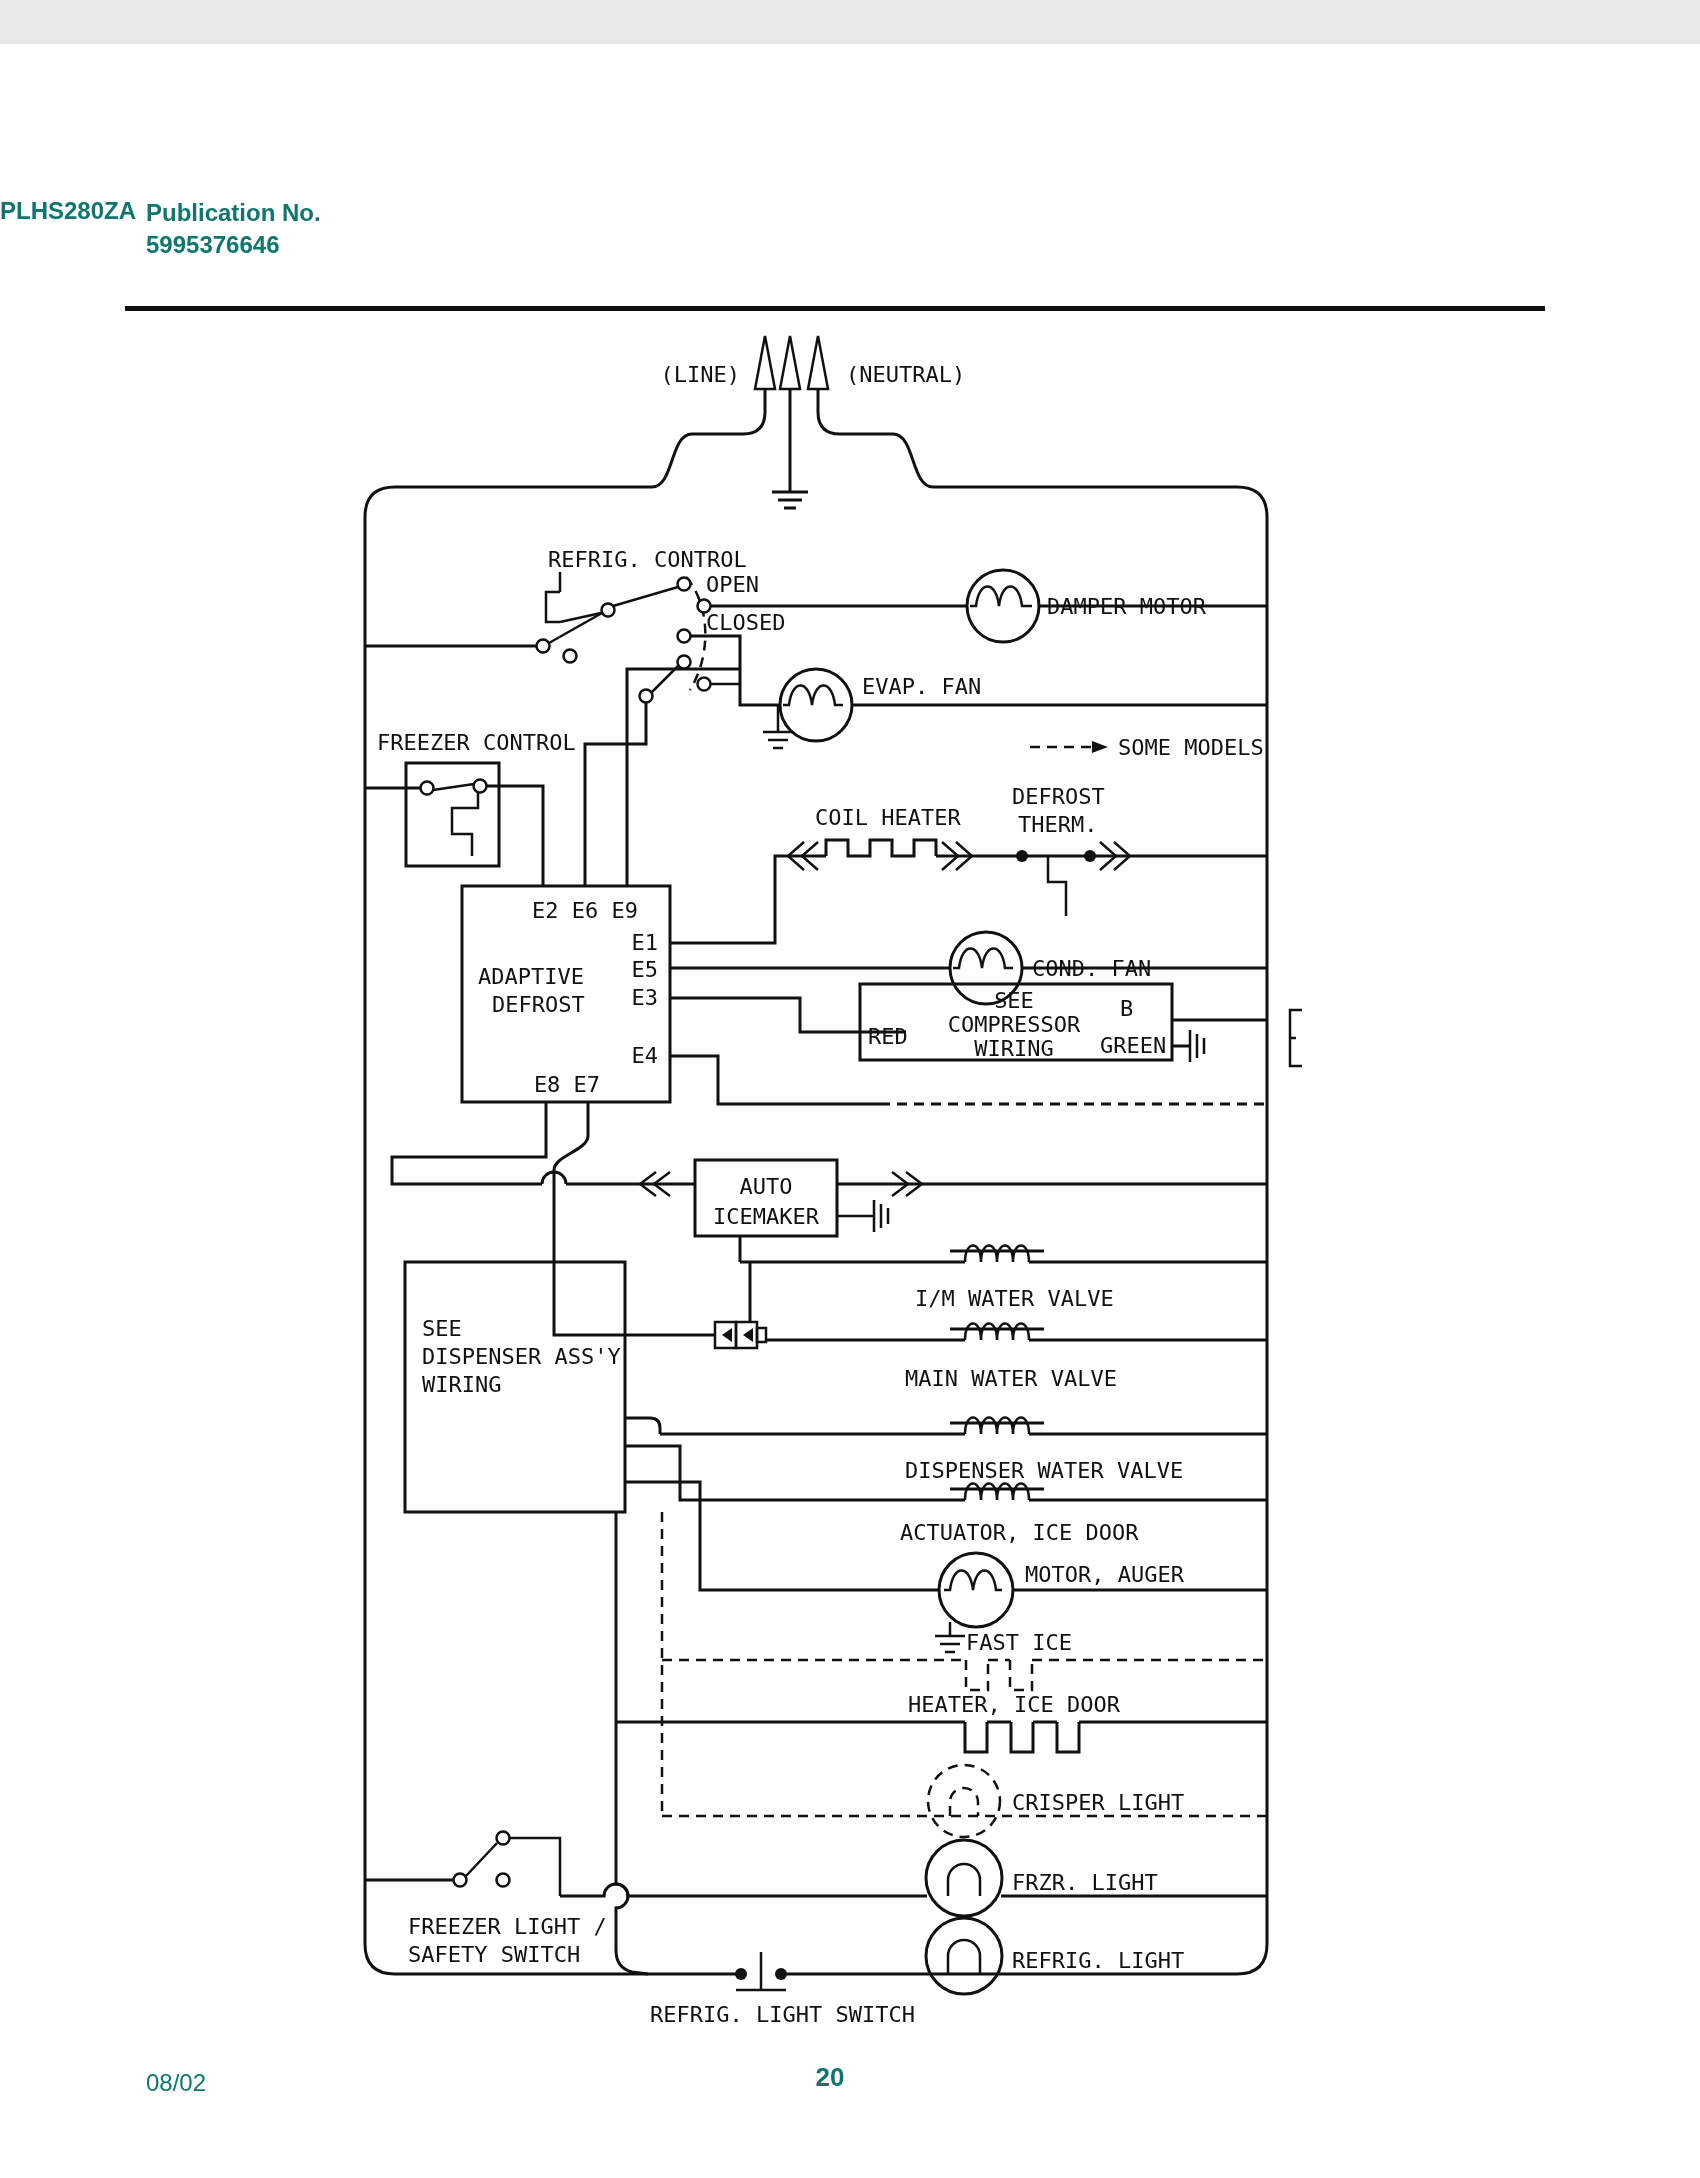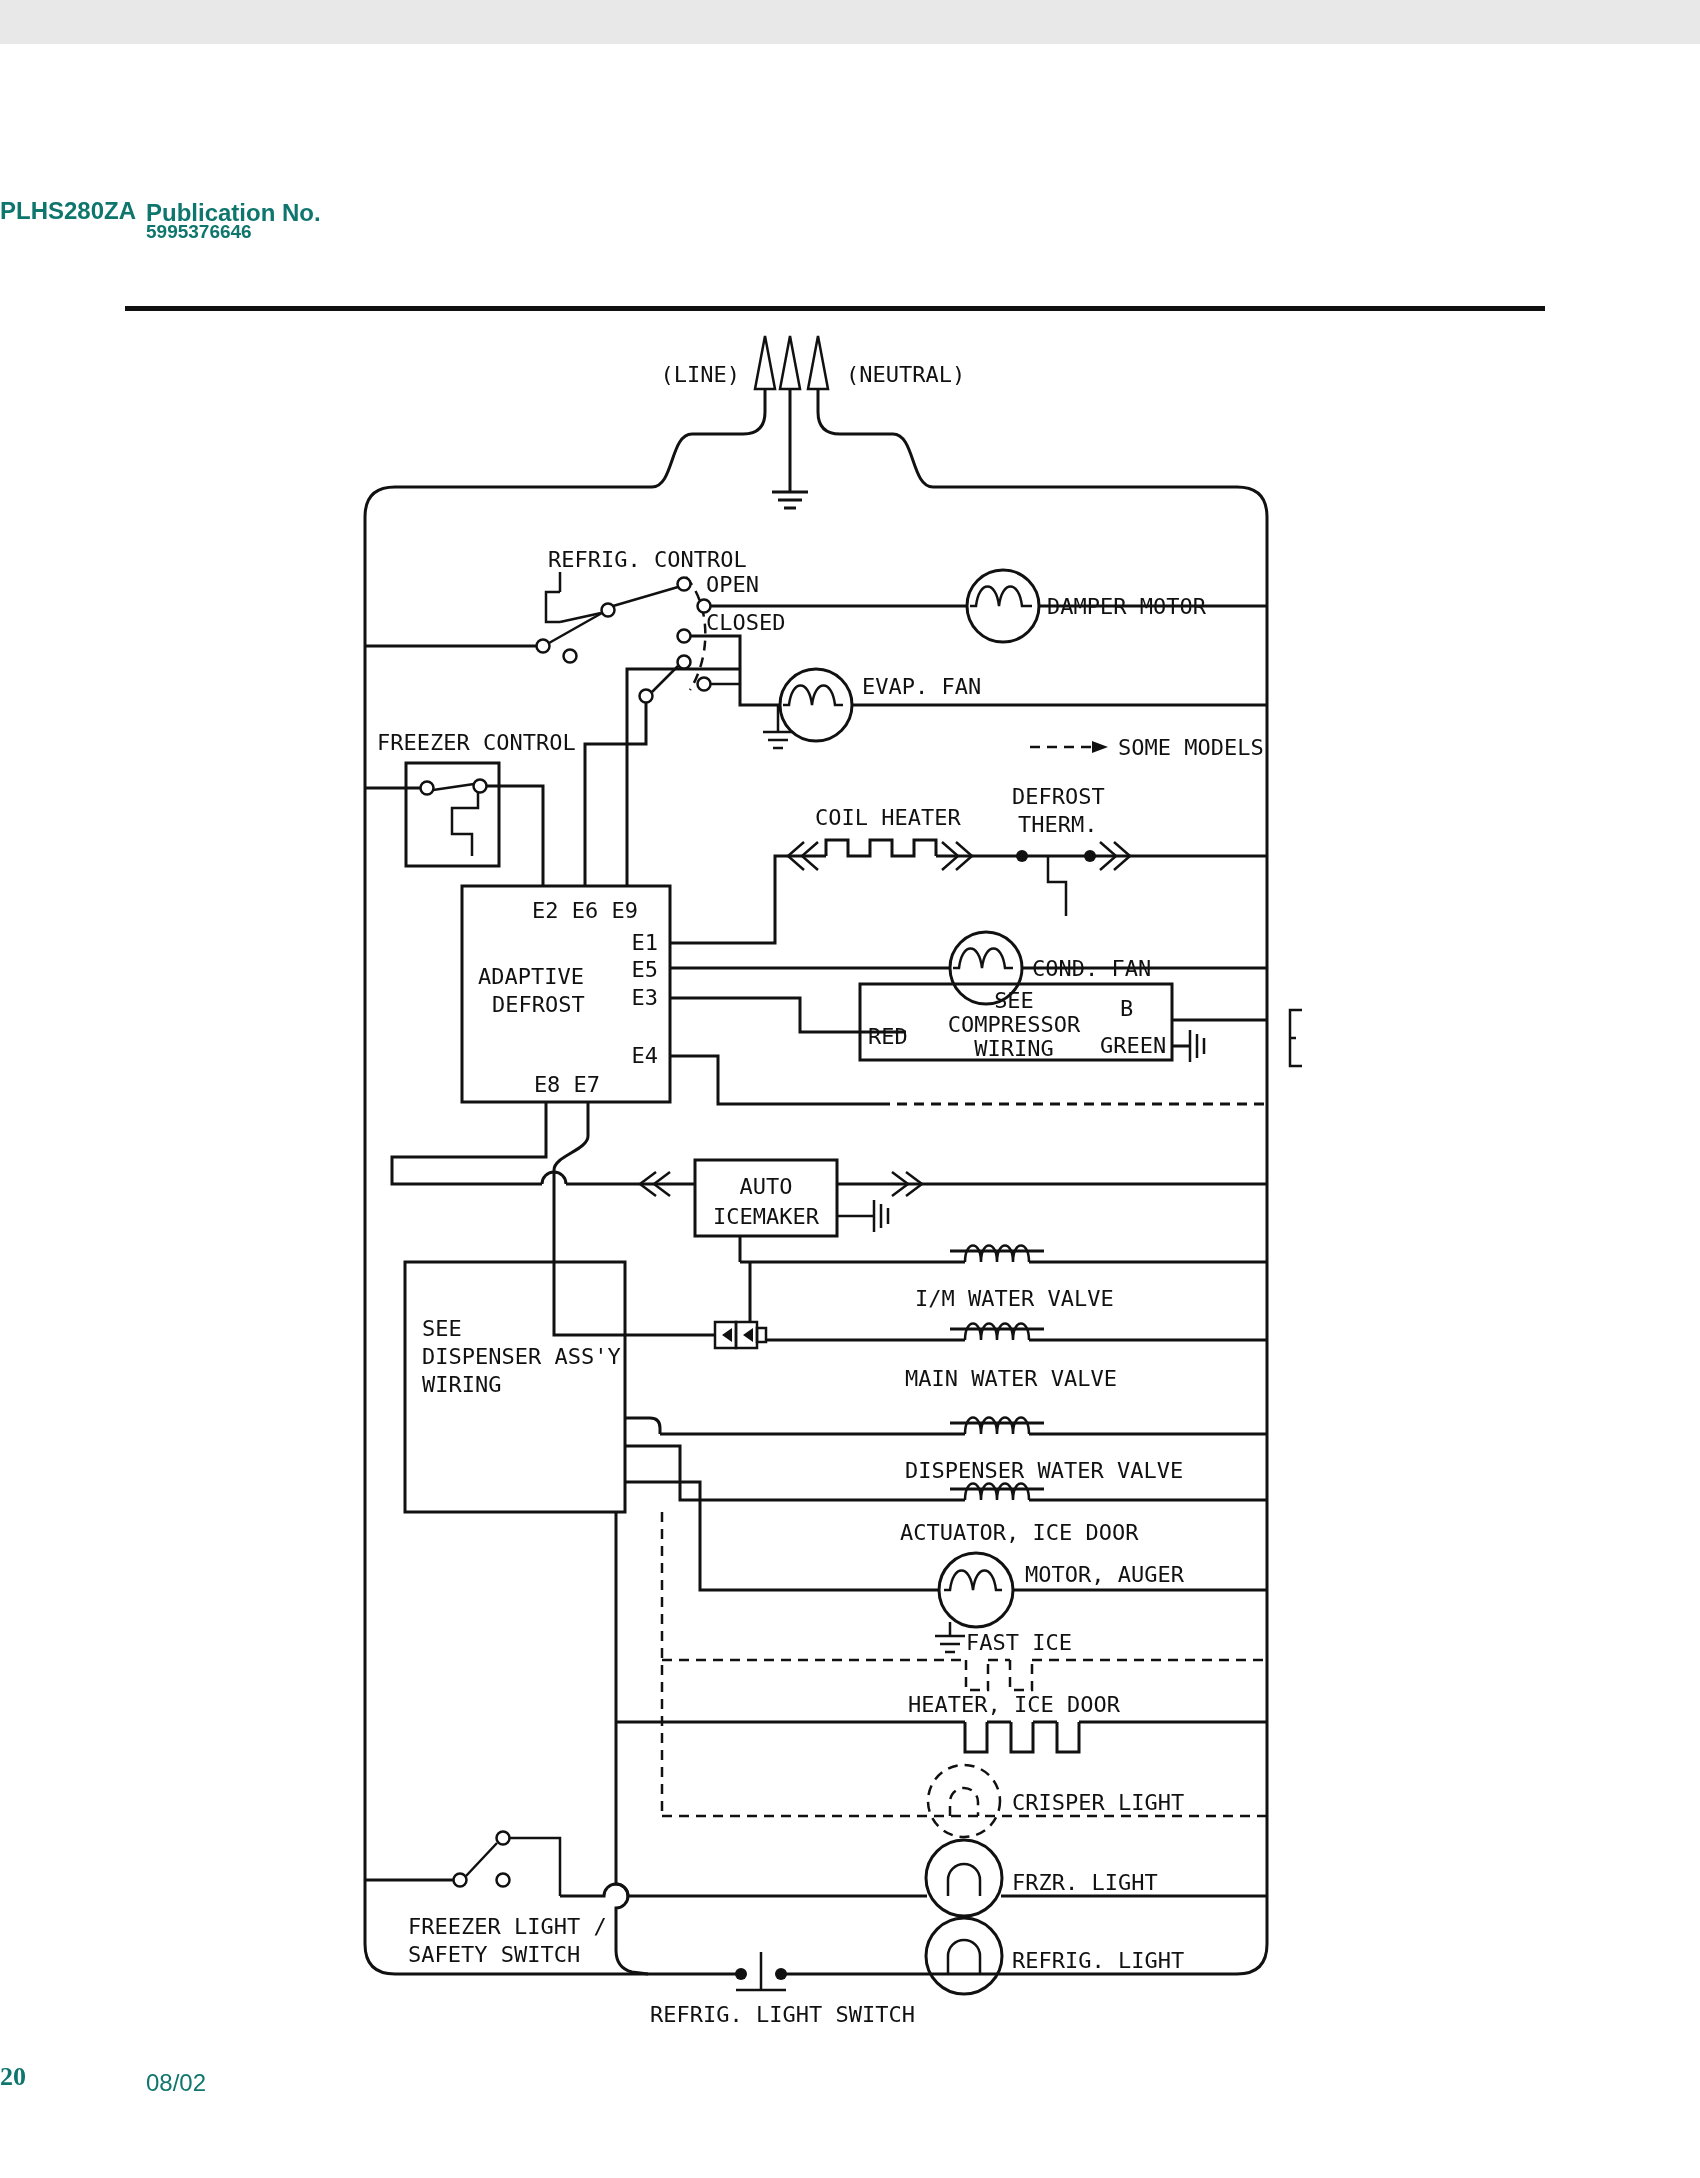--- a/index.html
+++ b/index.html
@@ -1,25 +1,25 @@
 <!DOCTYPE html>
 <html><head>
 <meta charset="utf-8">
 <style>
   html,body{margin:0;padding:0;background:#e8e8e8;}
   #page{position:relative;width:1700px;height:2178px;background:#ffffff;overflow:hidden;
         font-family:"Liberation Sans", sans-serif;color:#0f766e;margin-top:44px;}
   .hdr{position:absolute;font-weight:bold;white-space:pre;}
   #pub-label{left:146px;top:155px;font-size:24px;}
-  #pub-num{left:146px;top:177px;font-size:19px;}
+  #pub-num{left:146px;top:187px;font-size:24px;}
   #model{left:0;top:153px;width:1660px;font-size:24px;}
   #title{left:0;top:224px;width:1664px;text-align:center;font-size:26px;letter-spacing:.5px;}
   #rule{position:absolute;left:125px;top:262px;width:1420px;height:5px;background:#111;}
   #f-date{left:146px;top:2025px;font-size:24px;font-weight:normal;}
-  #f-page{left:0;top:2018px;width:1660px;font-size:26px;font-family:Liberation Serif, serif;}
+  #f-page{left:0;top:2018px;width:1660px;text-align:center;font-size:26px;}
   svg{position:absolute;left:0;top:0;}
   svg text{font-family:"DejaVu Sans Mono", monospace;font-size:22px;fill:#111;}
   .w{fill:none;stroke:#111;stroke-width:3;}
   .w2{fill:none;stroke:#111;stroke-width:2.5;}
   .dash{stroke-dasharray:10 7;}
   .dot{fill:#111;stroke:none;}
   .term{fill:#fff;stroke:#111;stroke-width:2.5;}
   .tri{fill:#111;stroke:none;}
   .arrow{fill:#fff;stroke:#111;stroke-width:2.5;}
 </style>

